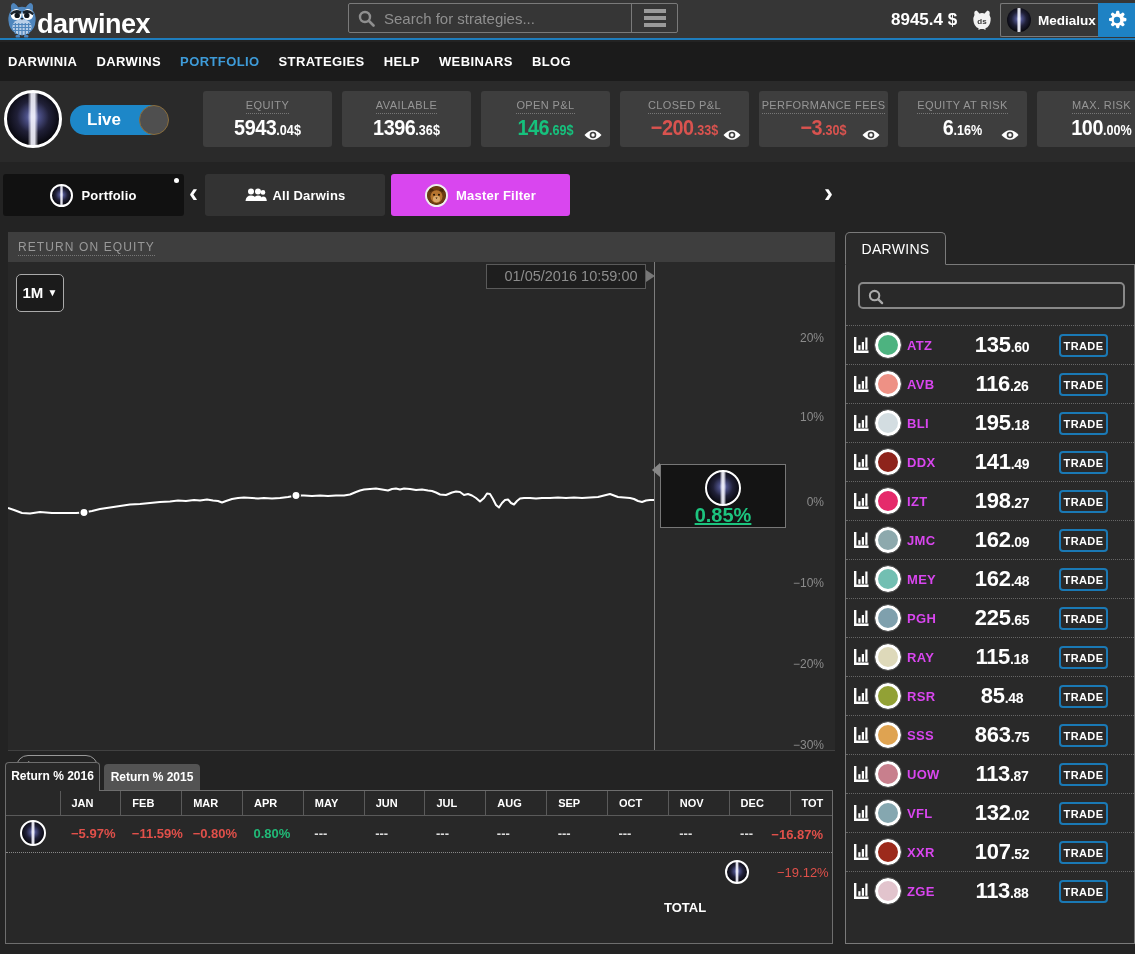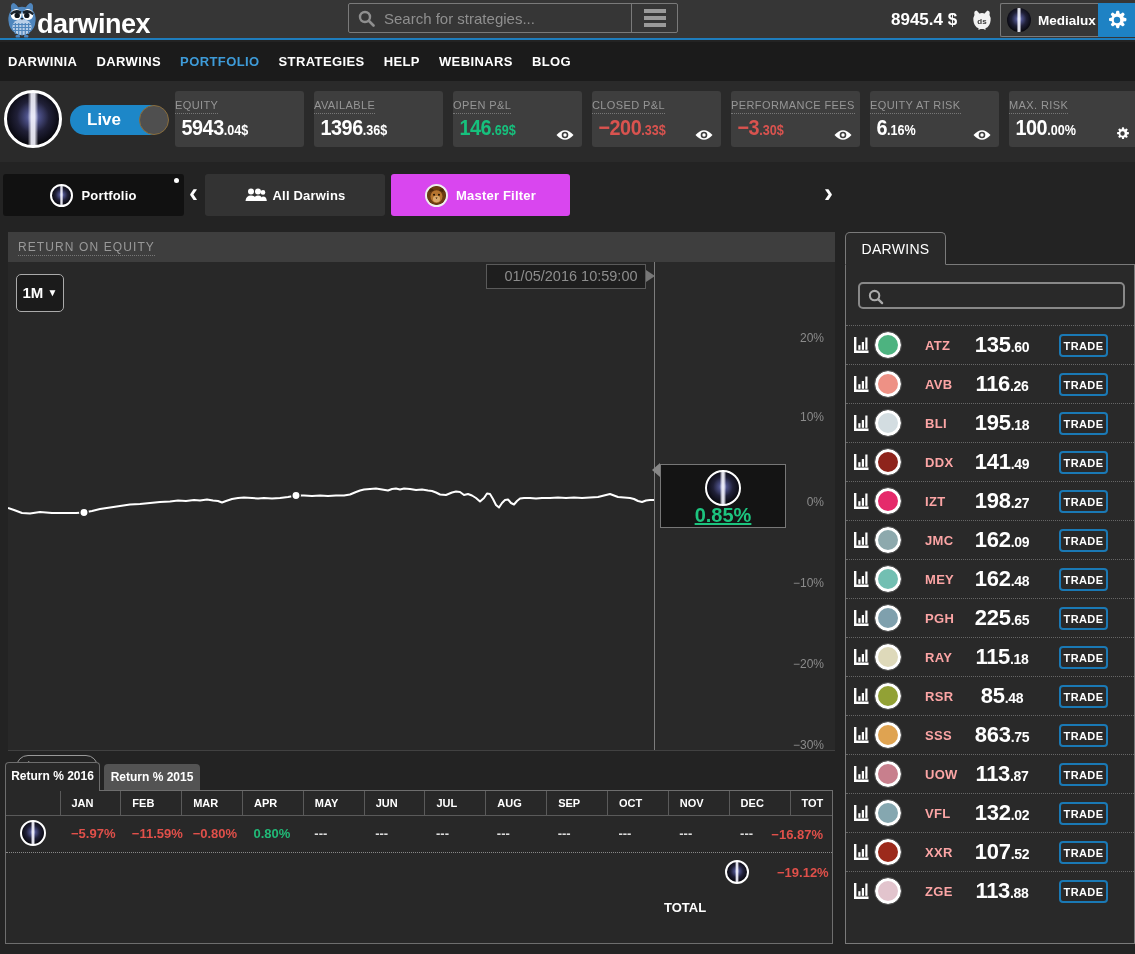--- a/index.html
+++ b/index.html
@@ -50,21 +50,21 @@
   background:
     linear-gradient(to right, transparent 40%, rgba(245,245,255,0.9) 47%, rgba(245,245,255,0.9) 53%, transparent 60%),
     radial-gradient(circle at 50% 46%, #8a90cc 0%, #4a4e84 18%, #202038 42%, #08080e 72%, #000 100%); }
 #livetoggle { position:absolute; left:70px; top:24px; width:95px; height:30px;
   background:#1d87c8; border-radius:15px; }
 #livetoggle span { position:absolute; left:17px; top:5px; color:#fff;
   font-size:17px; font-weight:bold; }
 #livetoggle .knob { position:absolute; right:-4px; top:0px; width:30px;
   height:30px; background:#4f4f4f; border:1px solid #8a6d3b; border-radius:50%; }
 .statbox { position:absolute; top:10px; width:129px; height:56px;
-  background:#3e3e3e; border-radius:3px; text-align:left; }
+  background:#3e3e3e; border-radius:3px; text-align:center;margin-left:28px; }
 .statbox .lbl { margin-top:8px; font-size:11px; color:#969696;
   letter-spacing:0.4px; display:inline-block;
   border-bottom:1px dotted #777; padding-bottom:2px; }
 .statbox .val { margin-top:2px; font-size:22px; font-weight:bold; color:#fff;
   line-height:23px; letter-spacing:-0.5px; transform:scaleX(0.9); }
 .statbox .val small { font-size:14px; font-weight:bold; letter-spacing:0; }
 .statbox .val.pr { padding-right:0; }
 .green { color:#16c17d !important; }
 .red { color:#d9534f !important; }
 .eye { position:absolute; right:8px; bottom:6px; }
@@ -151,38 +151,38 @@
 #total-row { position:absolute; left:0; top:61px; width:826px; height:40px;
   border-top:1px dotted #888; }
 #total-row .tlabel { position:absolute; left:658px; top:12px; color:#fff;
   font-size:13px; font-weight:bold;margin-top:35px; }
 #total-row .cav { position:absolute; left:719px; top:7px; width:24px;
   height:24px; border-radius:50%; border:2px solid #fff;
   background:
     linear-gradient(to right, transparent 40%, rgba(245,245,255,0.9) 47%, rgba(245,245,255,0.9) 53%, transparent 60%),
     radial-gradient(circle at 50% 46%, #8a90cc 0%, #4a4e84 18%, #202038 42%, #08080e 72%, #000 100%); }
 #total-row .tval { position:absolute; left:771px; top:12px; color:#e0504a;
-  font-size:13px; font-weight:bold; }
+  font-size:13px; font-weight:normal; }
 
 
 #dpanel { position:absolute; left:845px; top:264px; width:290px; height:680px;
   background:#292929; border:1px solid #7a7a7a; }
 #dtab { position:absolute; left:845px; top:232px; width:101px; height:33px;
   background:#292929; border:1px solid #7a7a7a; border-bottom:1px solid #292929;
   border-radius:5px 5px 0 0; color:#fff; font-size:14px; text-align:center;
   line-height:32px; letter-spacing:0.3px; z-index:2; }
 #dsearch { position:absolute; left:12px; top:17px; width:267px; height:27px;
   border:2px solid #888; border-radius:5px; }
 #dlist { position:absolute; left:0; top:60px; width:100%; }
 .drow { position:relative; height:39px; border-top:1px dotted #666;
   display:flex; align-items:center; }
 .drow .cicon { margin-left:8px; }
 .drow .cav { width:26px; height:26px; border-radius:50%; border:3px solid #fff;
   outline:1px solid #555; margin-left:6px; }
-.drow .sym { color:#fca5a5; font-size:13px; font-weight:bold; margin-left:24px;
+.drow .sym { color:#d946ef; font-size:13px; font-weight:bold; margin-left:6px;
   letter-spacing:0.3px; }
 .drow .price { position:absolute; left:114px; width:84px; text-align:center;
   color:#fff; font-size:22px; font-weight:bold; letter-spacing:-0.3px; }
 .drow .price small { font-size:14px; font-weight:bold; }
 .trade { position:absolute; left:213px; width:49px; height:23px;
   border:2px solid #1a79b5; border-radius:4px; color:#fff; font-size:11px;
   font-weight:bold; text-align:center; line-height:20px; letter-spacing:0.4px; }
 </style>
 </head>
 <body>

